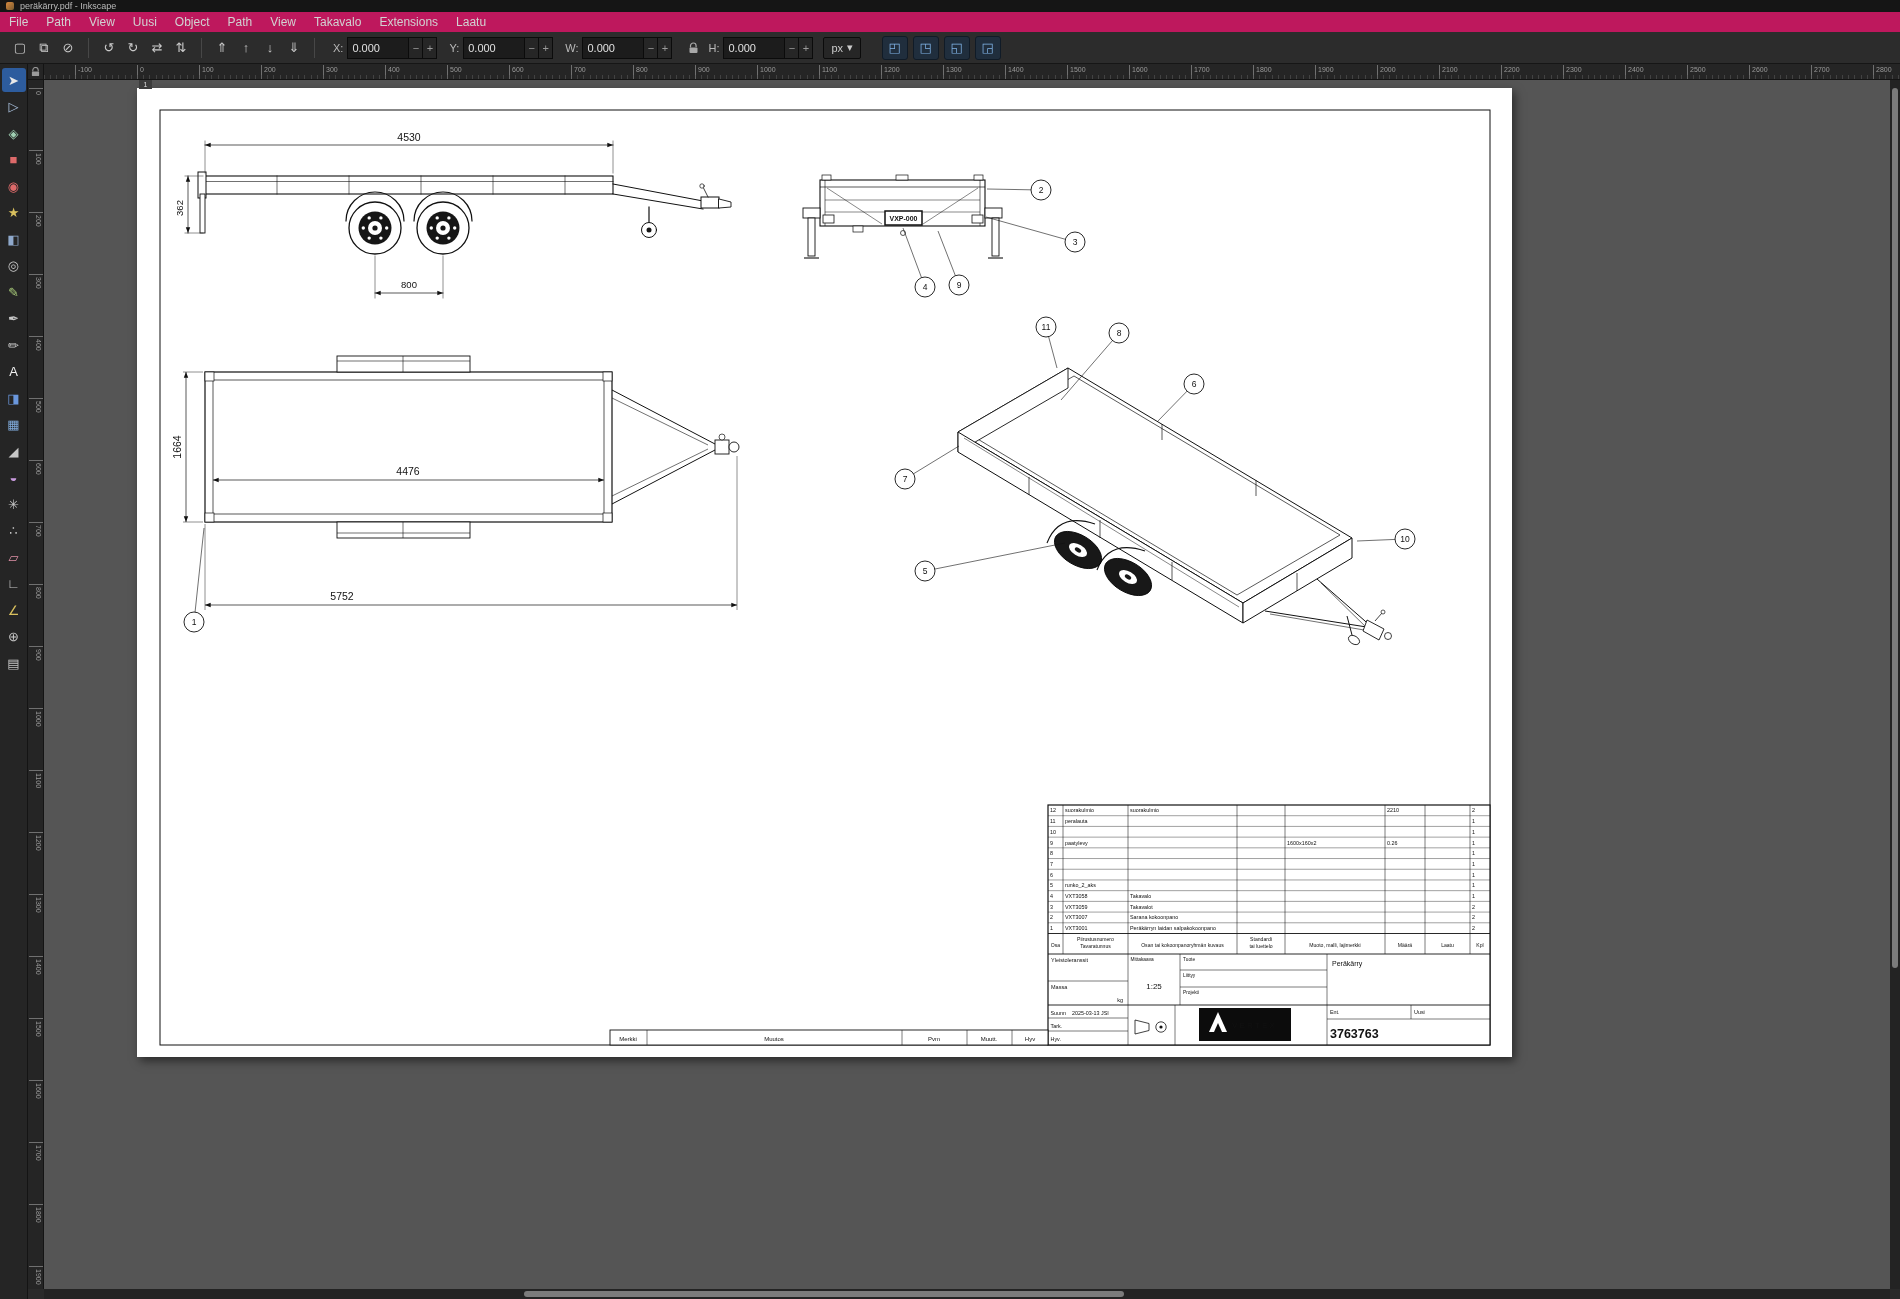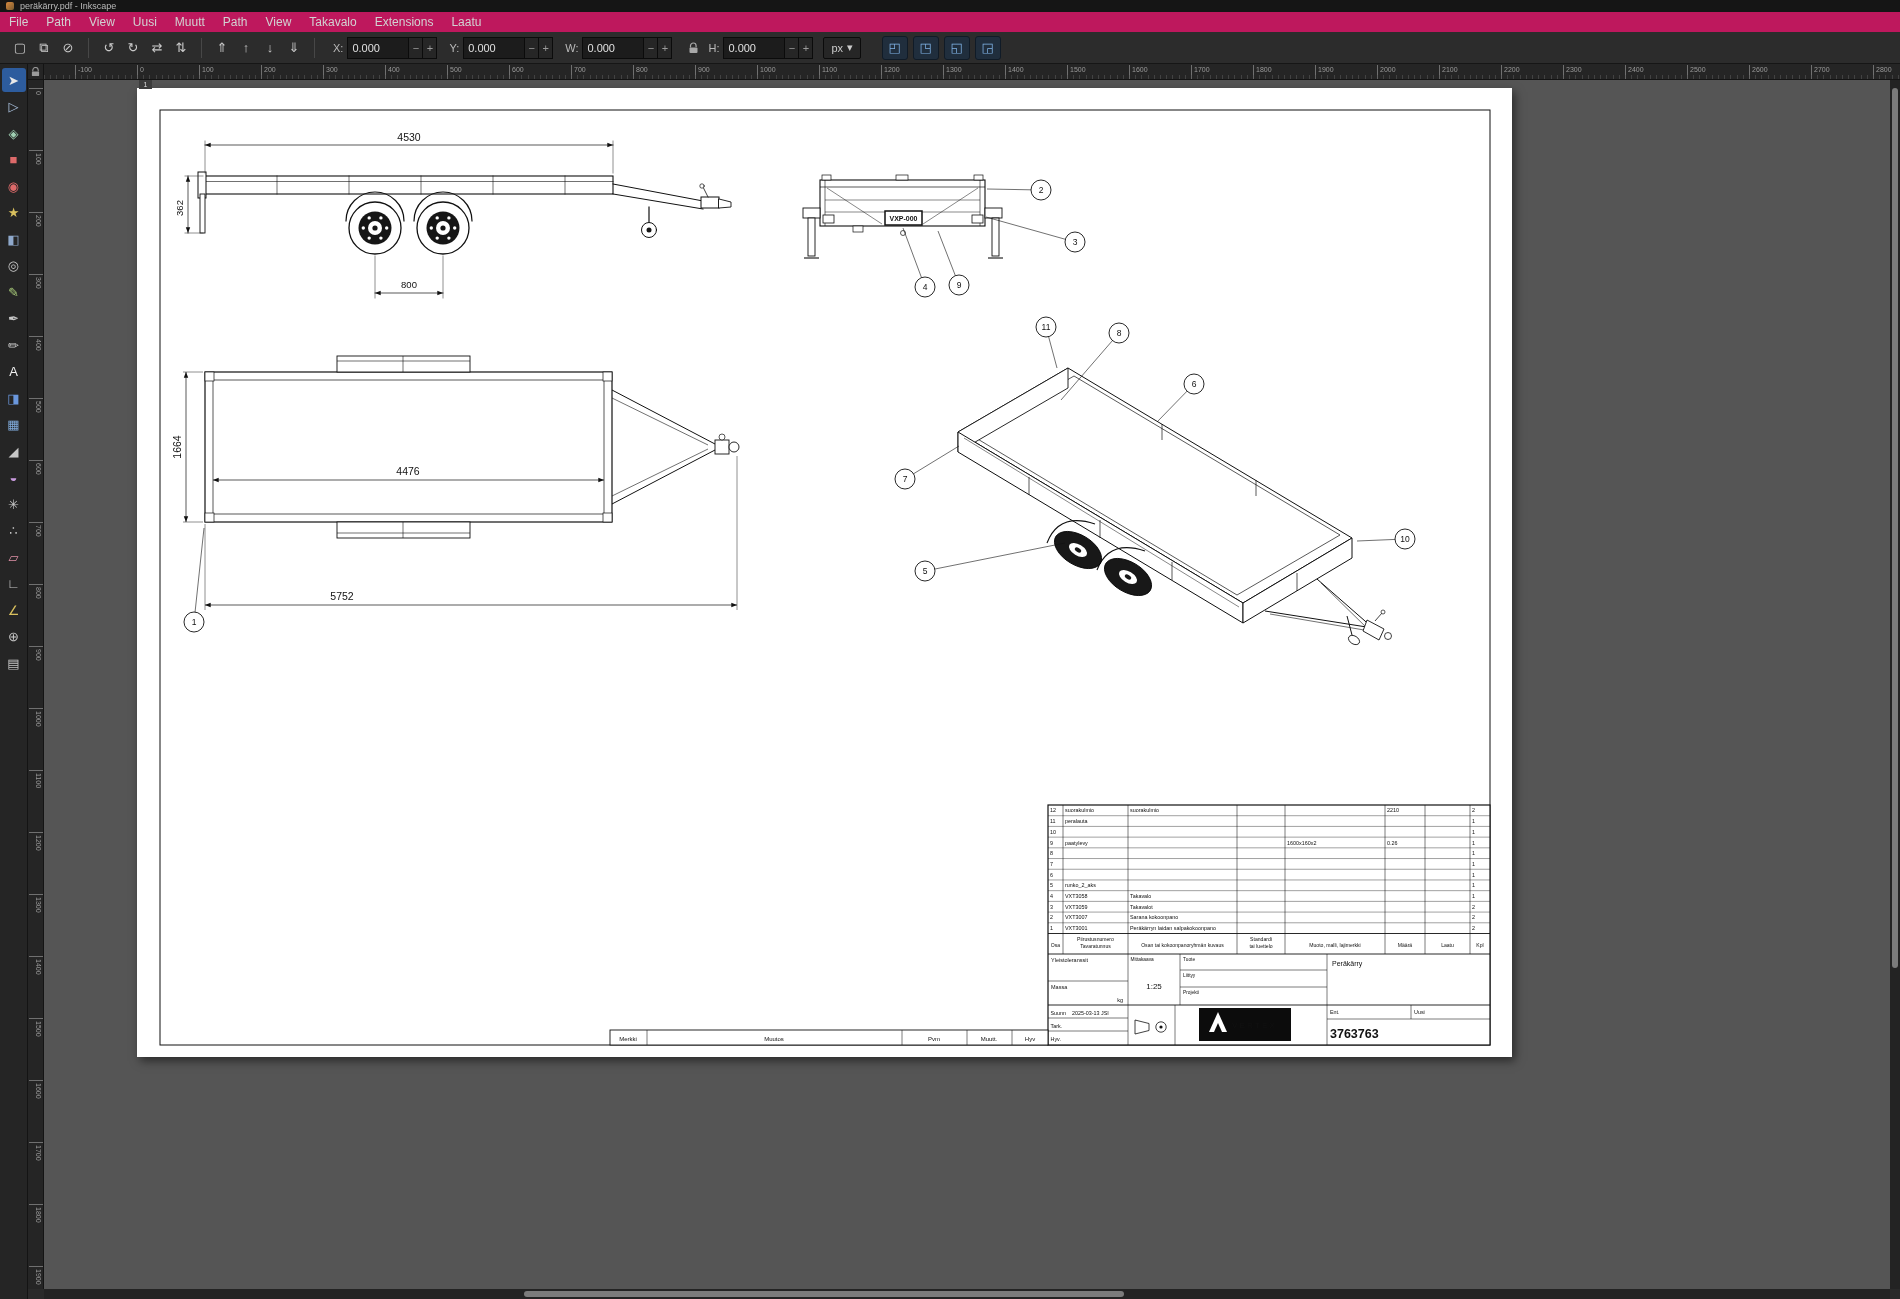--- a/index.html
+++ b/index.html
@@ -69,21 +69,21 @@
 <div class="titlebar">
   <span class="winicon"></span>
   <span>peräkärry.pdf - Inkscape</span>
 </div>
 
 <div class="menubar">
     <div class="menu-item">File</div>
     <div class="menu-item">Path</div>
     <div class="menu-item">View</div>
     <div class="menu-item">Uusi</div>
-    <div class="menu-item">Muutt</div>
+    <div class="menu-item">Object</div>
     <div class="menu-item">Path</div>
     <div class="menu-item">View</div>
     <div class="menu-item">Takavalo</div>
     <div class="menu-item">Extensions</div>
     <div class="menu-item">Laatu</div>
   </div>
 
 <div class="cmdbar">
   <div class="tgroup" style="display:flex">
       <button class="tbtn"><span>▢</span></button>

